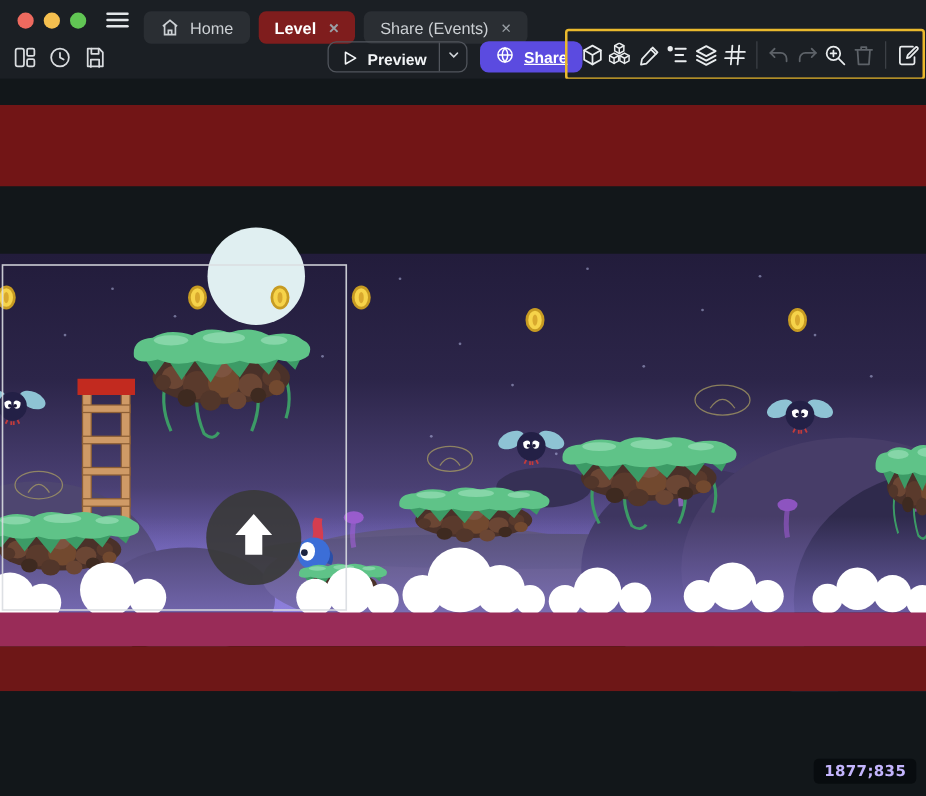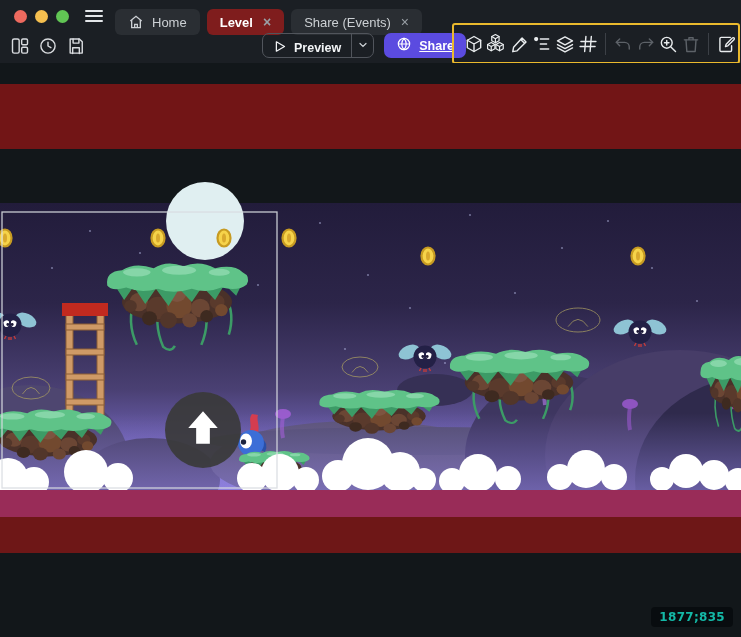--- a/index.html
+++ b/index.html
@@ -34,21 +34,21 @@
                  display:flex;align-items:center;padding-left:9px;}
   .hl-icon{width:24px;height:24px;display:flex;align-items:center;justify-content:center;cursor:pointer;}
   .hl-div{width:1px;height:22px;background:#3c4046;margin:0 6px;}
   .icon-enabled{color:#e9ecee;}
   .icon-disabled{color:#5d6268;}
   
   .canvas{position:absolute;left:0;top:63px;width:741px;height:574px;background:#12171a;overflow:hidden;}
   .canvas svg.scene{position:absolute;left:0;top:0;}
   .arrow-btn{position:absolute;left:165px;top:329px;width:76px;height:76px;border-radius:50%;
              background:rgba(58,58,58,0.92);display:flex;align-items:center;justify-content:center;cursor:pointer;}
-  .coords-badge{position:absolute;right:8px;top:544px;background:rgba(8,12,14,0.92);color:#14b8a6;
+  .coords-badge{position:absolute;right:8px;top:544px;background:rgba(8,12,14,0.92);color:#c4b5fd;
                 font-size:12px;font-weight:bold;padding:3px 8px;border-radius:4px;letter-spacing:.3px;
                 font-family:"DejaVu Sans",sans-serif;}
 </style>
 </head>
 <body>
 
 <div class="window">
 
   <div class="titlebar">
     <div class="lights" id="lights">

